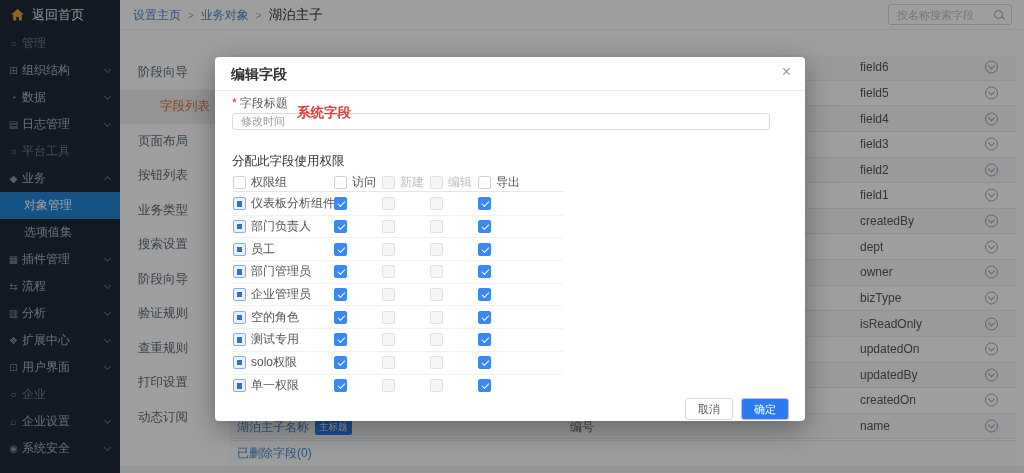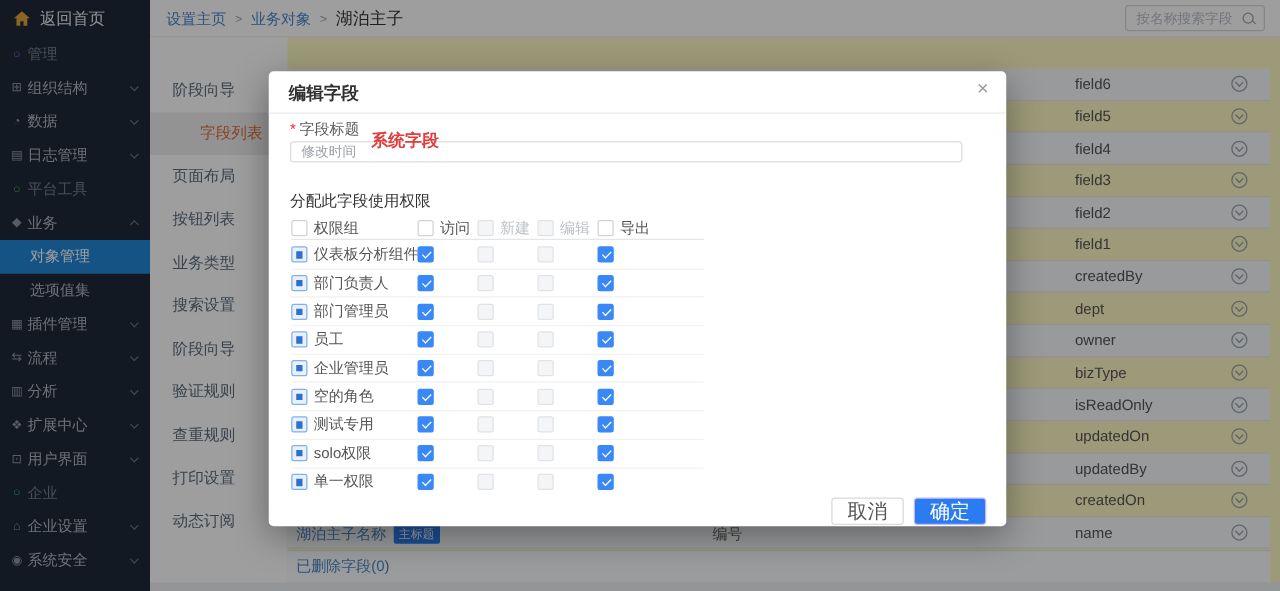--- a/index.html
+++ b/index.html
@@ -1,17 +1,17 @@
 <!DOCTYPE html>
 <html><head>
 <meta charset="utf-8">
 <style>
   * { margin:0; padding:0; box-sizing:border-box; }
   body { font-family:"Liberation Sans","DejaVu Sans",sans-serif; background:#888; }
-  .app { position:relative; width:1024px; height:473px; overflow:hidden; background:#fef9c3; }
+  .app { position:relative; width:1024px; height:473px; overflow:hidden; background:#ffffff; }
 
   
   .sidebar { position:absolute; left:0; top:0; width:120px; height:473px; background:#202938; overflow:hidden; z-index:1; }
   .side-home { height:30px; display:flex; align-items:center; padding-left:11px; gap:8px; color:#e6e9ee; font-size:13px; cursor:pointer; }
   .side-item { height:27px; display:flex; align-items:center; padding:0 10px 0 8px; font-size:12px; color:#aeb6c2; cursor:pointer; white-space:nowrap; }
   .side-item .s-icon { width:11px; margin-right:3px; font-size:10px; line-height:1; color:#8b94a3; text-align:center; flex:none; }
   .side-item .s-label { overflow:hidden; }
   .side-item.muted { color:#747e8c; }
   .side-item.child { padding-left:24px; }
   .side-item.active { background:#2586d7; color:#fff; }
@@ -21,21 +21,21 @@
   .chev { margin-left:auto; width:5px; height:5px; border-right:1.2px solid #68727f; border-bottom:1.2px solid #68727f; visibility:hidden; flex:none; }
   .chev.down { visibility:visible; transform:rotate(45deg); margin-top:-2px; }
   .chev.up   { visibility:visible; transform:rotate(-135deg); margin-top:2px; }
 
   
   .topbar { position:absolute; left:120px; right:0; top:0; height:30px; background:#fff; border-bottom:1px solid #efefef; z-index:1; }
   .crumbs { display:flex; align-items:center; gap:7px; padding-left:13px; height:30px; }
   .crumb.link { font-size:12px; color:#4a86c9; cursor:pointer; }
   .sep { font-size:10px; color:#9aa3ad; }
   .crumb.current { font-size:13.5px; color:#333; }
-  .searchbox { position:absolute; right:12px; top:4px; width:112px; height:21px; border:1px solid #d9d9d9; border-radius:3px; display:flex; align-items:center; background:#fff; }
+  .searchbox { position:absolute; right:12px; top:4px; width:124px; height:21px; border:1px solid #d9d9d9; border-radius:3px; display:flex; align-items:center; background:#fff; }
   .searchbox input { border:0; outline:0; flex:1; min-width:0; font-size:11px; padding:0 2px 0 8px; color:#333; background:transparent; }
   .searchbox input::placeholder { color:#b9bec6; }
   .mag { position:relative; width:12px; height:12px; margin-right:6px; flex:none; cursor:pointer; }
   .mag::before { content:""; position:absolute; left:1px; top:1px; width:7px; height:7px; border:1.3px solid #9aa0a8; border-radius:50%; }
   .mag::after { content:""; position:absolute; left:8.2px; top:8.6px; width:3.6px; height:1.4px; background:#9aa0a8; transform:rotate(45deg); }
 
   
   .subnav { position:absolute; left:120px; top:30px; width:110px; bottom:0; background:#fff; padding-top:25px; z-index:1; }
   .sub-item { height:34.5px; display:flex; align-items:center; padding-left:18px; font-size:12.5px; color:#5c6b7a; cursor:pointer; }
   .sub-item.active { background:#ededed; color:#e0703c;padding-left:40px; }
@@ -78,21 +78,21 @@
   .plabel, .phlabel { font-size:12px; color:#555; white-space:nowrap; }
   .phlabel.muted { color:#bcc0c6; }
   .cb { width:13px; height:13px; border-radius:2px; position:relative; flex:none; cursor:pointer; }
   .cb.unchecked { background:#fff; border:1px solid #cfd3d9; }
   .cb.disabled { background:#f4f5f7; border:1px solid #e0e2e6; cursor:default; }
   .cb.checked { background:#3988f5; border:1px solid #3988f5; }
   .cb.checked::after { content:""; position:absolute; left:2.6px; top:3px; width:6px; height:3.2px; border-left:1.5px solid #fff; border-bottom:1.5px solid #fff; transform:rotate(-45deg); }
   .cb.indeterminate { background:#e8f1fd; border:1px solid #7fb0f0; }
   .cb.indeterminate::after { content:""; position:absolute; left:2.8px; top:2.8px; width:5.4px; height:5.4px; background:#2e6fd0; }
   .m-footer { position:absolute; right:16px; top:341px; display:flex; gap:8px; }
-  .btn { height:22px; padding:0 12px; font-size:16px; border-radius:3px; display:flex; align-items:center; cursor:pointer; }
+  .btn { height:22px; padding:0 12px; font-size:11px; border-radius:3px; display:flex; align-items:center; cursor:pointer; }
   .btn.cancel { border:1px solid #d9d9d9; background:#fff; color:#555; }
   .btn.ok { border:1px solid #c4b5fd; background:#2b7cf0; color:#fff; }
 </style>
 </head>
 <body>
 
 <div class="app">
 
   <aside class="sidebar">
     <div class="side-home">
@@ -428,40 +428,40 @@
             <span class="cb disabled"></span>
           </span>
           <span class="pcell pc4">
             <span class="cb checked"></span>
           </span>
         </div>
 
         <div class="prow">
           <span class="pcell pc0">
             <span class="cb indeterminate"></span>
+            <span class="plabel">员工</span>
+          </span>
+          <span class="pcell pc1">
+            <span class="cb checked"></span>
+          </span>
+          <span class="pcell pc2">
+            <span class="cb disabled"></span>
+          </span>
+          <span class="pcell pc3">
+            <span class="cb disabled"></span>
+          </span>
+          <span class="pcell pc4">
+            <span class="cb checked"></span>
+          </span>
+        </div>
+
+        <div class="prow">
+          <span class="pcell pc0">
+            <span class="cb indeterminate"></span>
             <span class="plabel">部门管理员</span>
-          </span>
-          <span class="pcell pc1">
-            <span class="cb checked"></span>
-          </span>
-          <span class="pcell pc2">
-            <span class="cb disabled"></span>
-          </span>
-          <span class="pcell pc3">
-            <span class="cb disabled"></span>
-          </span>
-          <span class="pcell pc4">
-            <span class="cb checked"></span>
-          </span>
-        </div>
-
-        <div class="prow">
-          <span class="pcell pc0">
-            <span class="cb indeterminate"></span>
-            <span class="plabel">员工</span>
           </span>
           <span class="pcell pc1">
             <span class="cb checked"></span>
           </span>
           <span class="pcell pc2">
             <span class="cb disabled"></span>
           </span>
           <span class="pcell pc3">
             <span class="cb disabled"></span>
           </span>

